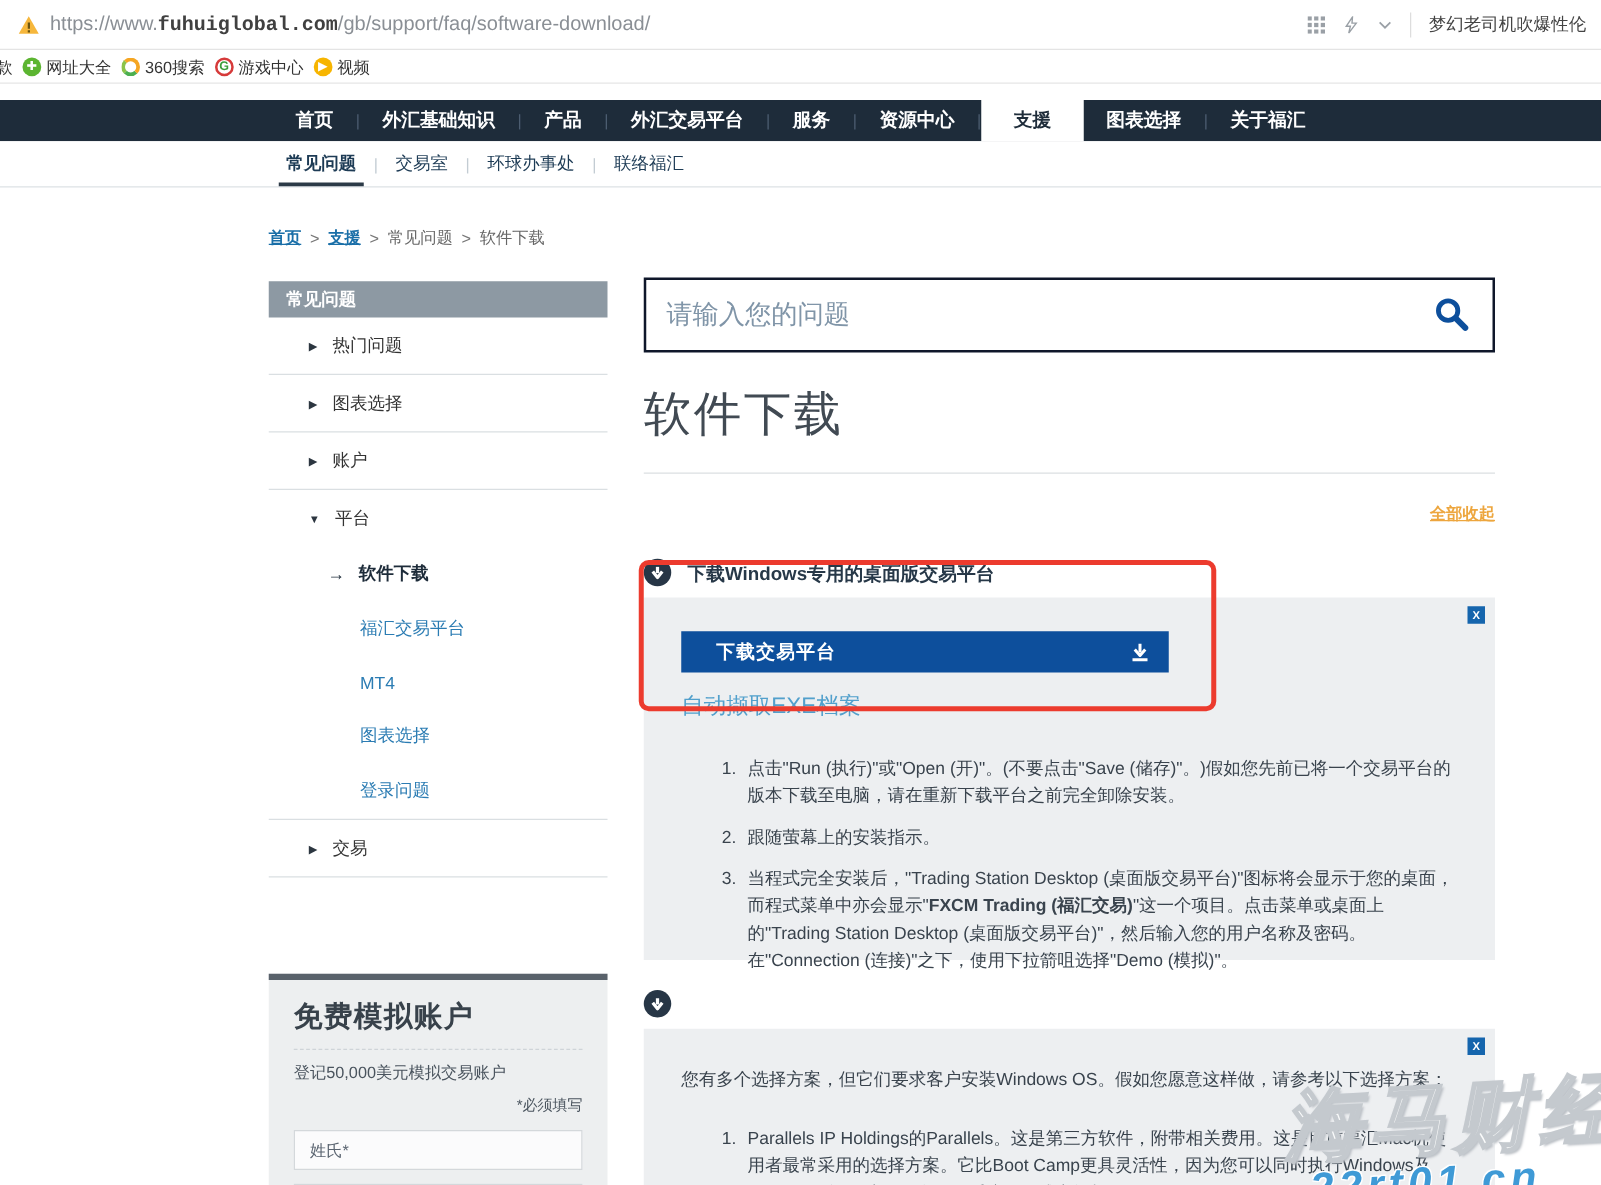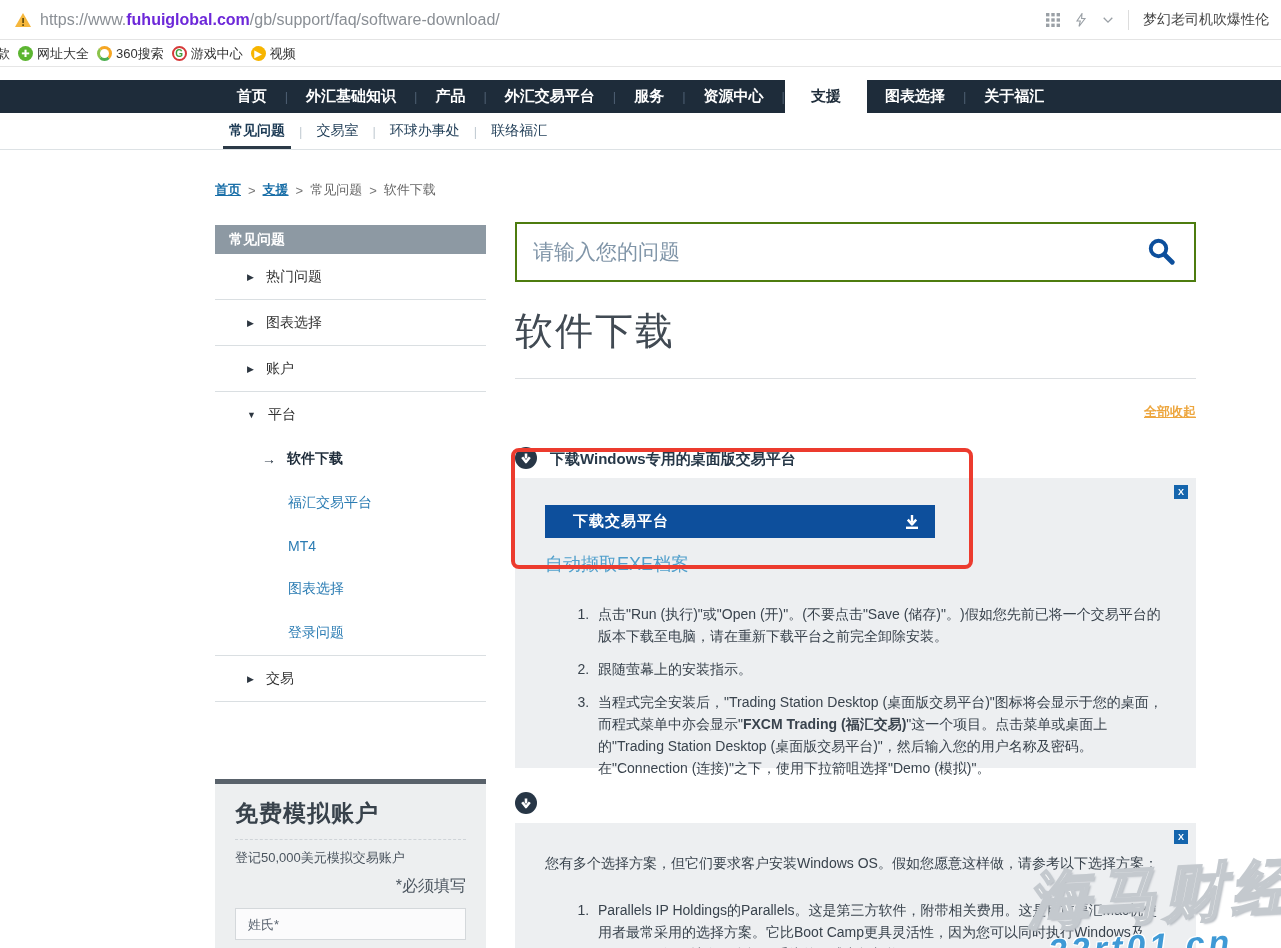--- a/index.html
+++ b/index.html
@@ -5,21 +5,21 @@
   * { margin:0; padding:0; box-sizing:border-box; }
   html,body { width:1281px; height:948px; }
   body { font-family:"Liberation Sans","DejaVu Sans",sans-serif; background:#fff; }
   #root { position:relative; width:1281px; height:948px; overflow:hidden; background:#fff; }
 
   
   .urlbar { position:absolute; left:0; top:0; width:1281px; height:40px; background:#fff;
             border-bottom:1px solid #e4e4e4; display:flex; align-items:center; padding:0 10px; }
   .warn-icon { width:18px; height:16px; margin:0 8px 0 4px; flex:none; }
   .url-text { font-size:16px; color:#8a8f95; white-space:nowrap; }
-  .url-text b { color:#6d28d9; font-weight:bold; }
+  .url-text b { color:#404040; font-weight:bold;font-family:Liberation Mono, monospace; }
   .urlbar-right { margin-left:auto; display:flex; align-items:center; gap:14px; }
   .chrome-icon { width:14px; height:14px; display:inline-block; }
   .vsep { width:1px; height:20px; background:#ddd; }
   .right-caption { font-size:14px; color:#444; white-space:nowrap; width:128px; overflow:hidden; }
 
   .bookmarks { position:absolute; left:0; top:41px; width:1281px; height:26px; background:#fff;
                border-bottom:1px solid #e6e6e6; display:flex; align-items:center; gap:8px; padding:0 6px; }
   .bm-clip { font-size:13px; color:#333; margin-left:-9px; }
   .bm-item { display:flex; align-items:center; gap:4px; font-size:13px; color:#333; cursor:default; }
   .bm-ico { width:15px; height:15px; border-radius:50%; display:flex; align-items:center; justify-content:center;
@@ -60,28 +60,28 @@
   .child { padding:13px 0 13px 73px; font-size:14px; color:#2b7cb3; cursor:pointer; }
   .child.active { color:#1e2c3a; font-weight:bold; padding-left:47px; display:flex; gap:11px; align-items:center; }
   .child.active .arr { font-weight:bold; font-size:14px; color:#1e2c3a; }
 
   
   .demo-form { position:absolute; left:215px; top:779px; width:271px; height:200px; background:#edeff0;
                border-top:5px solid #59626b; padding:14px 20px 0 20px; }
   .demo-title { font-size:23px; font-weight:bold; color:#38424b; letter-spacing:1px; }
   .demo-dash { border-top:1px dashed #cfd4d8; margin:10px 0 9px 0; }
   .demo-sub { font-size:13px; color:#4a545e; }
-  .demo-req { font-size:16px; color:#4a545e; text-align:right; margin-top:9px; }
+  .demo-req { font-size:12px; color:#4a545e; text-align:right; margin-top:9px; }
   .demo-input { width:100%; height:32px; margin-top:11px; background:#fbfbfc; border:1px solid #d4d8db;
                 font-size:13px; color:#333; padding:0 12px; font-family:inherit; }
   .demo-input::placeholder { color:#5a6470; opacity:1; }
 
   
   .main { position:absolute; left:515px; top:222px; width:681px; }
-  .searchbox { position:absolute; left:0; top:0; width:681px; height:60px; border:2px solid #4d7c0f;
+  .searchbox { position:absolute; left:0; top:0; width:681px; height:60px; border:2px solid #0f172a;
                background:#fff; display:flex; align-items:center; padding:0 16px; }
   .search-input { flex:1; border:none; outline:none; font-size:21px; color:#333; font-family:inherit; }
   .search-input::placeholder { color:#8095a8; opacity:1; }
   .search-btn { background:none; border:none; cursor:pointer; width:34px; height:34px; padding:0; }
 
   .page-title { position:absolute; left:0; top:84px; font-size:38px; font-weight:normal; color:#414a53; letter-spacing:2px; }
   .rule { position:absolute; left:0; top:156px; width:681px; border-top:1px solid #dcdfe2; }
   .collapse-row { position:absolute; right:0; top:180px; }
   .collapse-link { font-size:13px; font-weight:bold; color:#eda63e; text-decoration:underline; cursor:pointer;text-align:right; }
 

